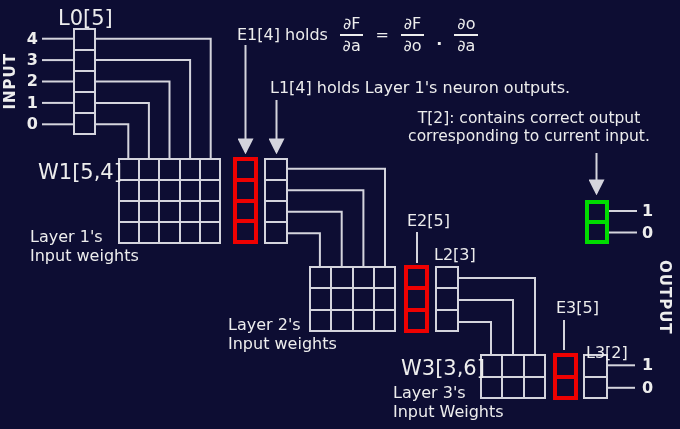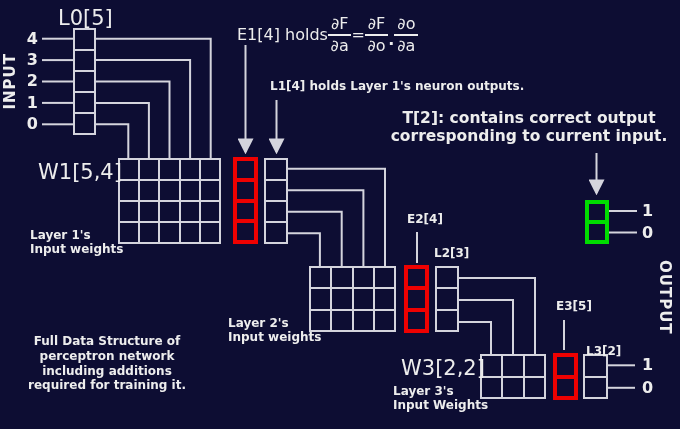--- a/index.html
+++ b/index.html
@@ -16,32 +16,32 @@
   .struct > .cell{ border:1px solid #d4d4dd; }
   .struct.err{ border:2px solid #ee0101; }
   .struct.err > .cell{ border:2px solid #ee0101; }
   .struct.tgt{ border:2px solid #00dc00; }
   .struct.tgt > .cell{ border:2px solid #00dc00; }
 
   .lbl{ position:absolute; white-space:pre-line; line-height:1.18; }
   .lbl.c{ text-align:center; }
   .lbl.r{ text-align:right; }
   .big{ font-size:21px; }
-  .med{ font-size:12px;font-weight:bold; }
+  .med{ font-size:16px; }
   .sm{ font-size:15.5px; }
 
   .vtext{ position:absolute; font-size:15px; font-weight:bold; letter-spacing:1px; }
   .vtext.up{ writing-mode:vertical-rl; transform:rotate(180deg); }   
   .vtext.down{ writing-mode:vertical-rl; }                            
 
   .idx{ position:absolute; width:16px; text-align:right; font-size:16px; font-weight:bold; line-height:18px; }
   .outidx{ position:absolute; width:14px; text-align:left; font-size:16px; font-weight:bold; line-height:18px; }
 
   
-  .sentence{ position:absolute; display:flex; align-items:center; gap:0; font-size:16px; }
+  .sentence{ position:absolute; display:flex; align-items:center; gap:12px; font-size:16px; }
   .frac{ display:inline-flex; flex-direction:column; align-items:center; line-height:1.12; font-size:16px; }
   .frac .num{ border-bottom:2px solid #ededed; padding:0 3px 1px 3px; }
   .frac .den{ padding-top:1px; }
   .opdot{ align-self:center; margin-top:10px; font-weight:bold; }
 </style>
 </head>
 <body>
 
 <div class="stage">
 
@@ -199,24 +199,24 @@
   <span class="outidx" style="left:642px; top:224px;">0</span>
   <span class="outidx" style="left:642px; top:356px;">1</span>
   <span class="outidx" style="left:642px; top:379px;">0</span>
 
   <div class="lbl big c" style="left:58px; top:6px; width:54px;">L0[5]</div>
   <div class="lbl big r" style="left:38px; top:160px; width:76px;">W1[5,4]</div>
   <div class="lbl med" style="left:30px; top:228px;">Layer 1's
 Input weights</div>
   <div class="lbl med" style="left:228px; top:316px;">Layer 2's
 Input weights</div>
-  <div class="lbl big r" style="left:401px; top:356px; width:76px;">W3[2,2]</div>
+  <div class="lbl big r" style="left:401px; top:356px; width:76px;">W3[3,6]</div>
   <div class="lbl med" style="left:393px; top:384px;">Layer 3's
 Input Weights</div>
-  <div class="lbl med" style="left:407px; top:212px;">E2[4]</div>
+  <div class="lbl med" style="left:407px; top:212px;">E2[5]</div>
   <div class="lbl med" style="left:434px; top:246px;">L2[3]</div>
   <div class="lbl med" style="left:556px; top:299px;">E3[5]</div>
   <div class="lbl med" style="left:586px; top:344px;">L3[2]</div>
 
   <div class="sentence" style="left:237px; top:15px;">
     <span>E1[4] holds</span>
     <span class="frac">
       <span class="num">∂F</span>
       <span class="den">∂a</span>
     </span>
@@ -226,20 +226,16 @@
       <span class="den">∂o</span>
     </span>
     <span class="opdot">.</span>
     <span class="frac">
       <span class="num">∂o</span>
       <span class="den">∂a</span>
     </span>
   </div>
 
   <div class="lbl med" style="left:270px; top:79px;">L1[4] holds Layer 1's neuron outputs.</div>
-  <div class="lbl sm c" style="left:388px; top:109px; width:282px;font-weight:bold;">T[2]: contains correct output
+  <div class="lbl sm c" style="left:388px; top:109px; width:282px;">T[2]: contains correct output
 corresponding to current input.</div>
-  <div class="lbl med c" style="left:6px; top:334px; width:202px; line-height:1.23;">Full Data Structure of
-perceptron network
-including additions
-required for training it.</div>
 
 </div>
 
 </body></html>

